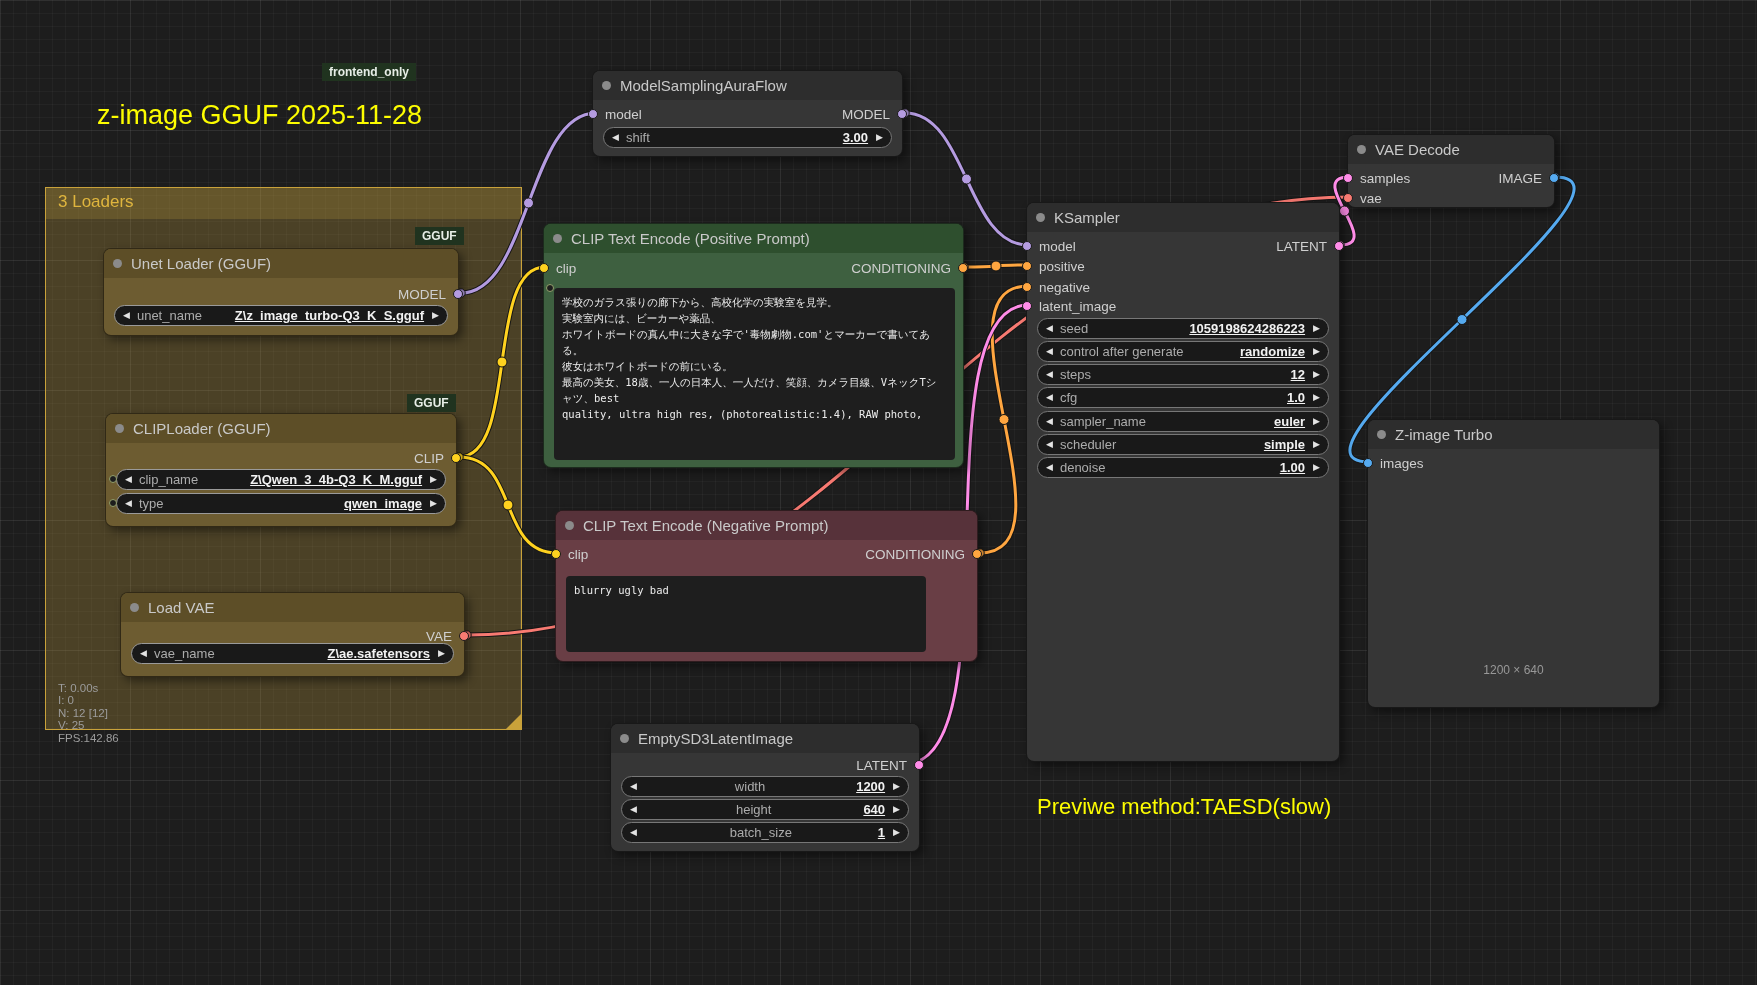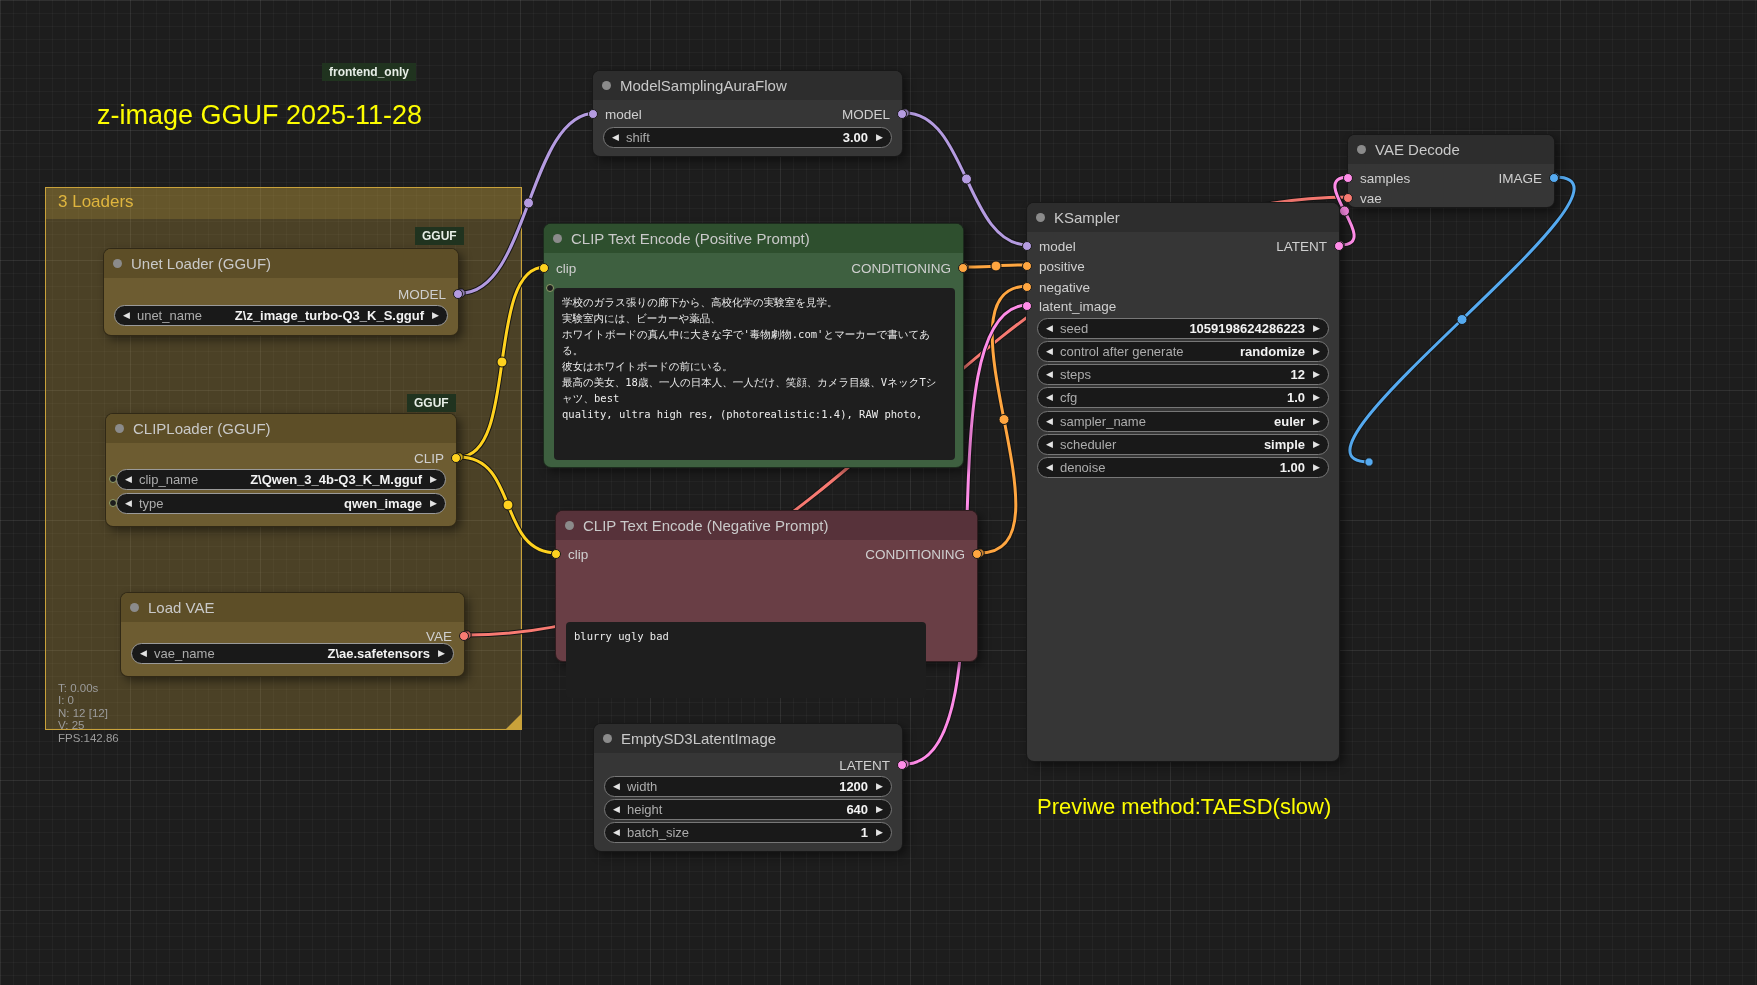--- a/index.html
+++ b/index.html
@@ -36,21 +36,21 @@
   .slot{position:absolute;height:20px;display:flex;align-items:center;gap:7px;font-size:13.5px;color:#cfcfcf;white-space:nowrap;}
   .slot.in{left:-5px;}
   .slot.out{right:-5px;flex-direction:row-reverse;}
   .sdot{width:10px;height:10px;border-radius:50%;border:1.5px solid #1a1a1a;box-sizing:border-box;}
 
   .widget{position:absolute;left:10px;right:10px;height:21px;border-radius:11px;background:#191919;
     border:1px solid #777;box-sizing:border-box;display:flex;align-items:center;padding:0 8px;font-size:13px;}
   .t-olive .widget{border-color:#9a9a9a;}
   .widget .arr{font-size:9px;color:#e3e3e3;flex:0 0 auto;line-height:21px;}
   .widget .wlabel{color:#acacac;margin-left:7px;flex:1 1 auto;overflow:hidden;white-space:nowrap;}
-  .widget .wvalue{color:#f2f2f2;font-weight:700;margin-right:8px;white-space:nowrap;}
+  .widget .wvalue{color:#f2f2f2;font-weight:700;margin-right:8px;white-space:nowrap;text-decoration:underline;}
   .wsocket{position:absolute;width:8px;height:8px;border-radius:50%;background:#1d1d1d;border:1.5px solid #93a06c;box-sizing:border-box;}
 
   .prompt{position:absolute;background:#1e1e1e;border-radius:4px;color:#ececec;
     font-family:"DejaVu Sans Mono","DejaVu Sans",monospace;font-size:10.5px;line-height:16px;
     padding:6px 8px;box-sizing:border-box;overflow:hidden;white-space:pre-wrap;word-break:break-all;}
   .pnote{position:absolute;left:0;right:0;text-align:center;color:#989898;font-size:12px;}
 
   .badge{position:absolute;background:#20331f;color:#e7eee7;font-size:12px;font-weight:700;
     padding:2px 7px;border-radius:0;white-space:nowrap;}
   .float-note{position:absolute;color:#fdfd00;white-space:nowrap;z-index:5;}
@@ -227,23 +227,23 @@
           <span class="ntitle">CLIP Text Encode (Negative Prompt)</span>
         </div>
         <div class="slot in" style="top: 33px;">
           <span class="sdot" style="background: rgb(255, 210, 31);"></span>
           <span>clip</span>
         </div>
         <div class="slot out" style="top: 33px;">
           <span class="sdot" style="background: rgb(255, 166, 64);"></span>
           <span>CONDITIONING</span>
         </div>
-        <div class="prompt" style="left: 10px; top: 65px; width: 360px; height: 76px; margin-top: 46px;">blurry ugly bad</div>
-      </div>
-      <div class="node t-default" style="left: 593px; top: 723px; width: 310px; height: 129px;">
+        <div class="prompt" style="left: 10px; top: 65px; width: 360px; height: 76px;">blurry ugly bad</div>
+      </div>
+      <div class="node t-default" style="left: 610px; top: 723px; width: 310px; height: 129px; text-align: center;">
         <div class="nheader">
           <span class="cdot"></span>
           <span class="ntitle">EmptySD3LatentImage</span>
         </div>
         <div class="slot out" style="top: 31px;">
           <span class="sdot" style="background: rgb(255, 140, 232);"></span>
           <span>LATENT</span>
         </div>
         <div class="widget" style="top: 52px;">
           <span class="arr">◀</span>
@@ -342,20 +342,31 @@
           <span>samples</span>
         </div>
         <div class="slot in" style="top: 53px;">
           <span class="sdot" style="background: rgb(248, 122, 114);"></span>
           <span>vae</span>
         </div>
         <div class="slot out" style="top: 33px;">
           <span class="sdot" style="background: rgb(85, 170, 240);"></span>
           <span>IMAGE</span>
         </div>
+      </div>
+      <div class="node t-default" style="left: 1367px; top: 419px; width: 293px; height: 289px;">
+        <div class="nheader">
+          <span class="cdot"></span>
+          <span class="ntitle">Z-image Turbo</span>
+        </div>
+        <div class="slot in" style="top: 33px;">
+          <span class="sdot" style="background: rgb(85, 170, 240);"></span>
+          <span>images</span>
+        </div>
+        <div class="pnote" style="top: 243px;">1200 × 640</div>
       </div>
     </div>
   <div id="toplayer">
       <div class="badge" style="left: 322px; top: 63px;">frontend_only</div>
       <div class="badge" style="left: 415px; top: 227px;">GGUF</div>
       <div class="badge" style="left: 407px; top: 394px;">GGUF</div>
     </div>
   <div class="float-note" id="note0" style="left: 97px; top: 100px; font-size: 27px;">z-image GGUF 2025-11-28</div>
   <div class="float-note" id="note1" style="left: 1037px; top: 794px; font-size: 22px;">Previwe method:TAESD(slow)</div>
 </div>

